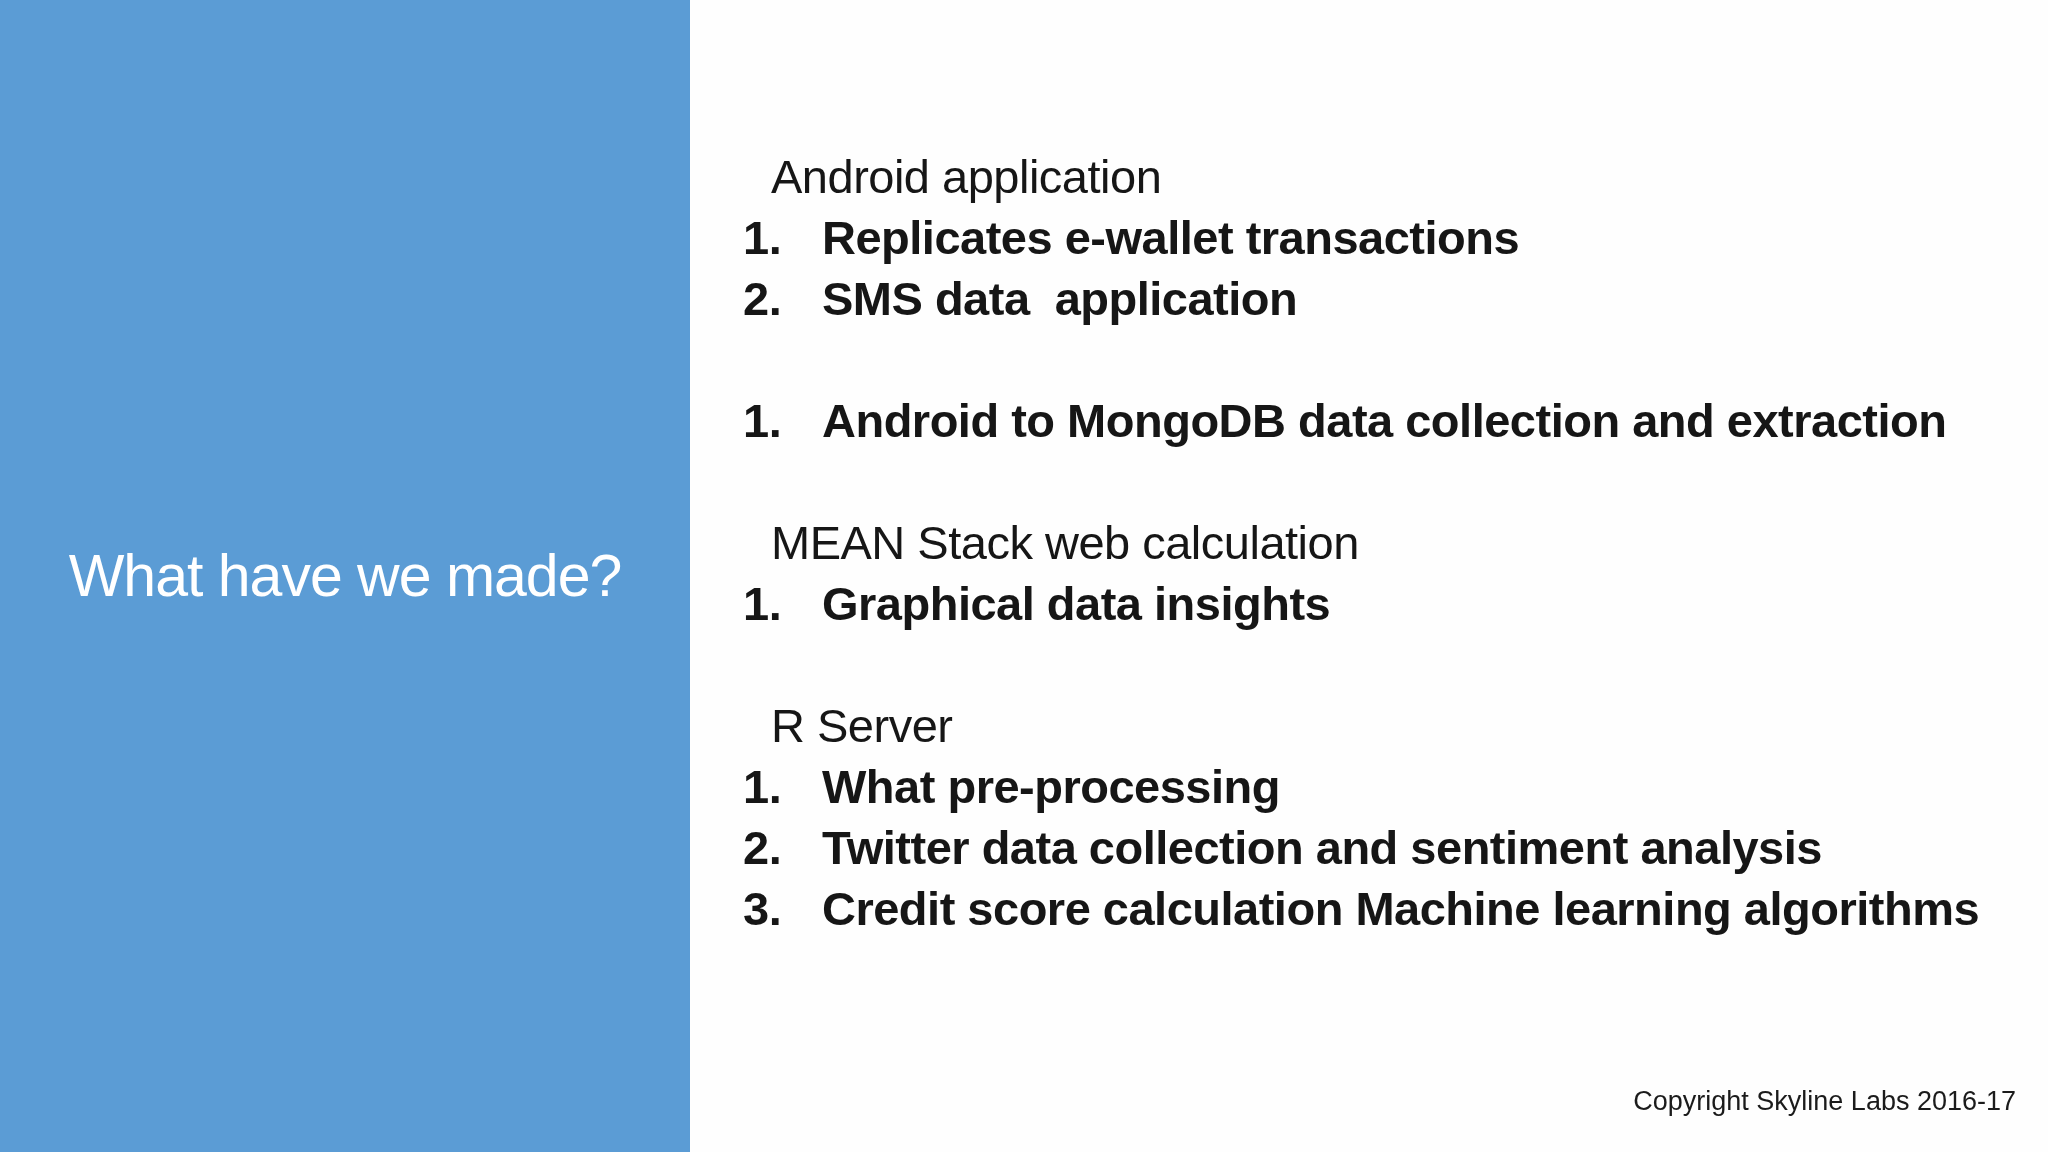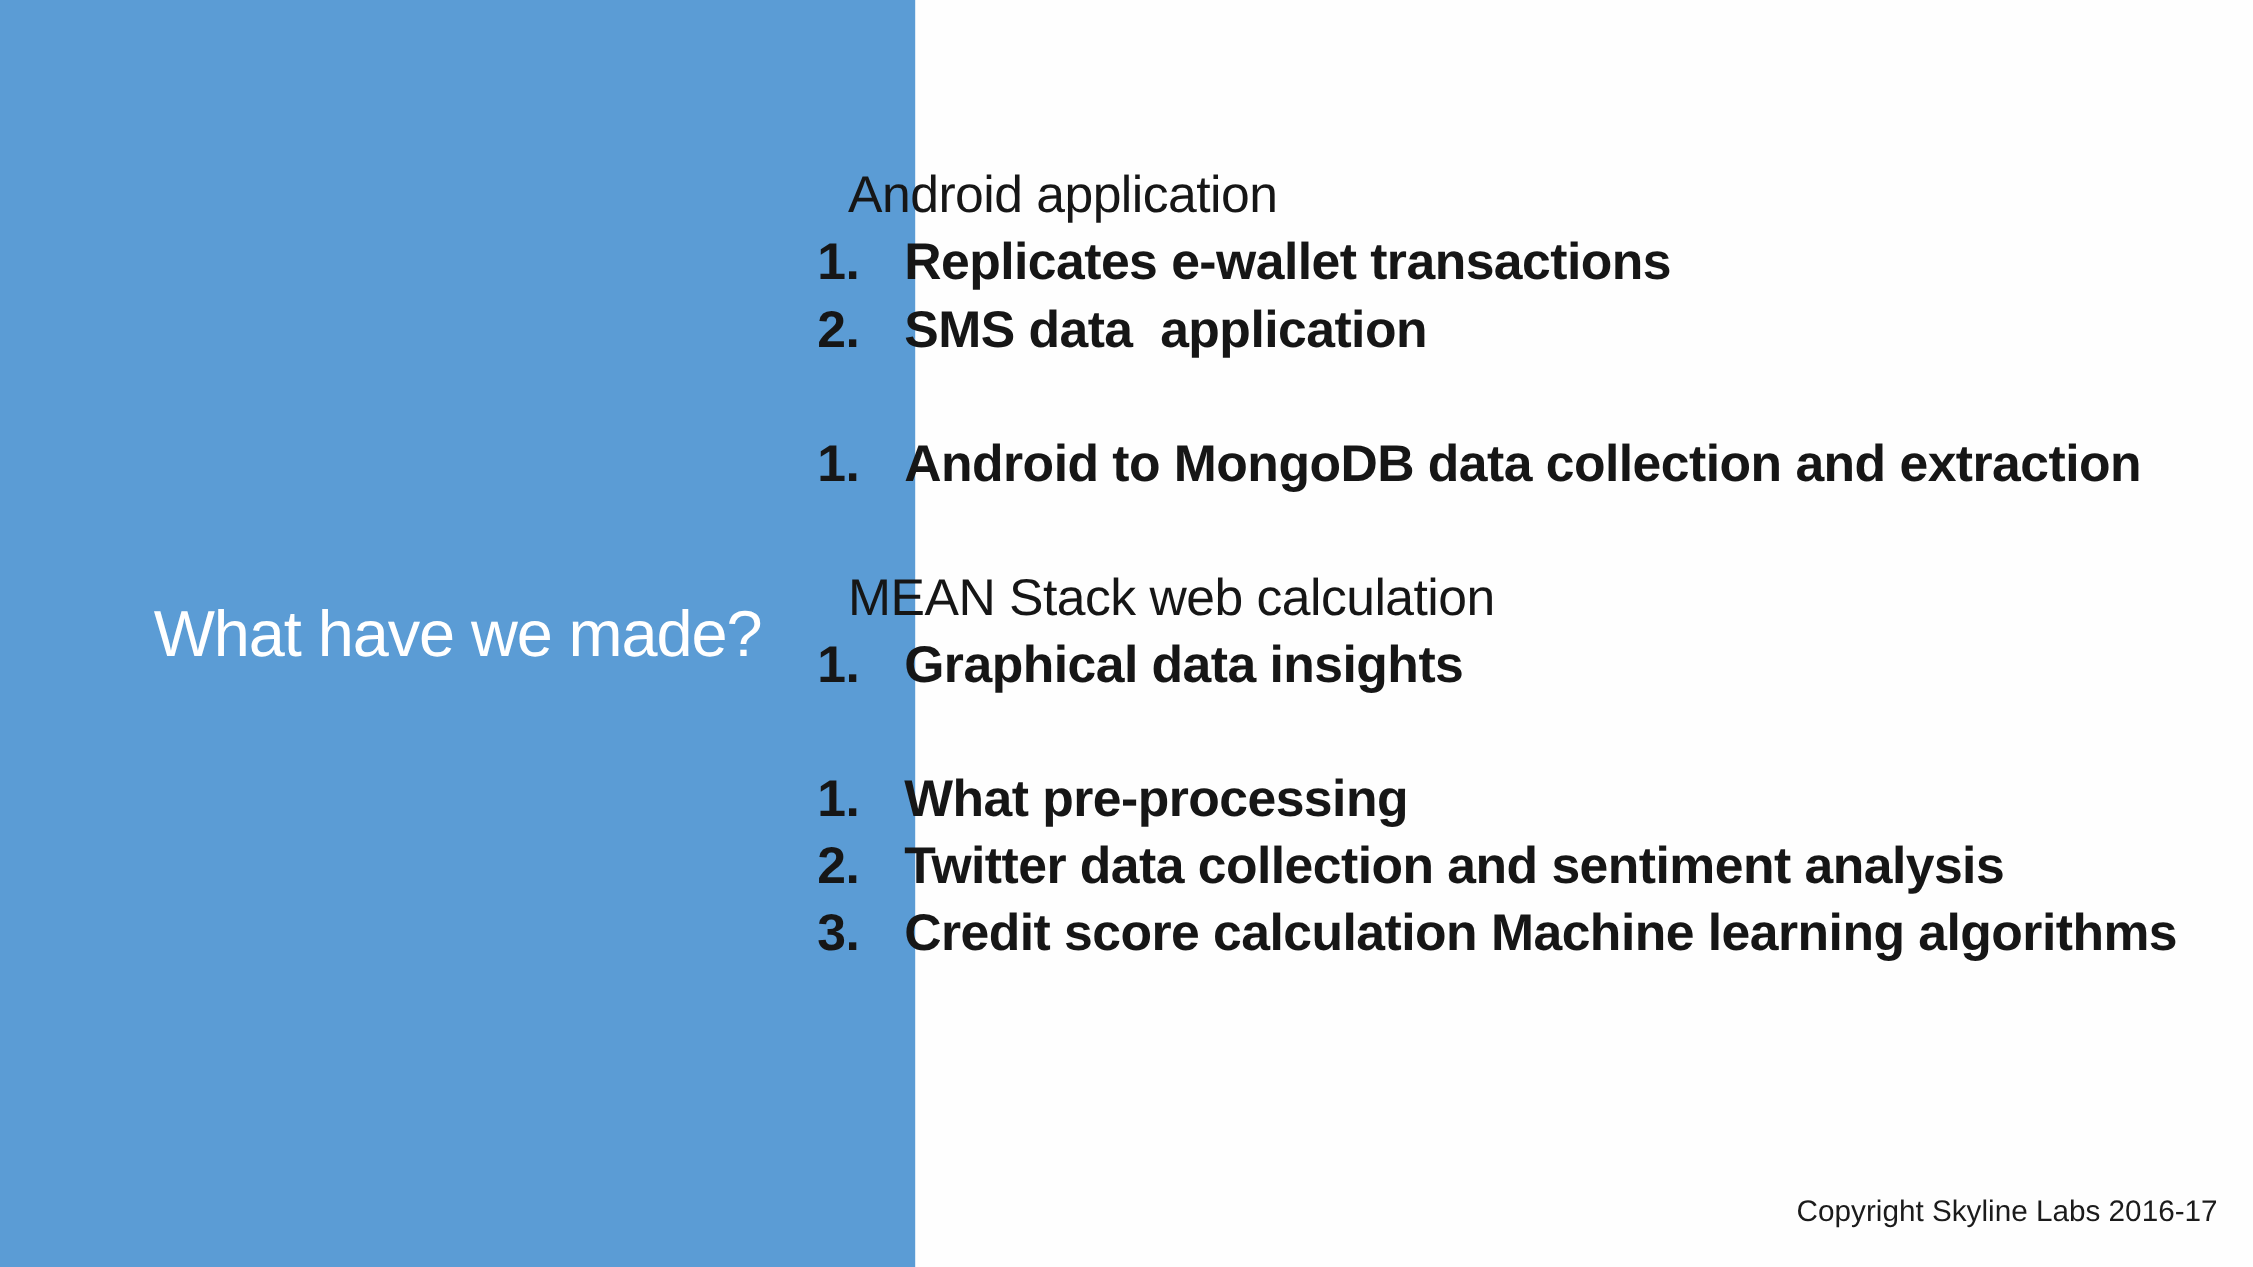--- a/index.html
+++ b/index.html
@@ -15,21 +15,21 @@
     background:var(--slide-bg);
   }
   .slide{
     position:relative;
     width:2048px;height:1152px;
     background:var(--slide-bg);
   }
   .sidebar{
     position:absolute;
     left:0;top:0;
-    width:832px;height:1152px;
+    width:690px;height:1152px;
     background:var(--sidebar-bg);
     display:flex;
     align-items:center;
     justify-content:center;
   }
   .slide-title{
     color:var(--title-text);
     font-size:59px;
     font-weight:400;
     letter-spacing:-1px;
@@ -106,20 +106,21 @@
     </section>
 
     <section>
       <h2 class="section-heading">MEAN Stack web calculation</h2>
       <ol class="items">
         <li>Graphical data insights</li>
       </ol>
     </section>
 
     <section>
+      <h2 class="section-heading">R Server</h2>
       <ol class="items">
         <li>What pre-processing</li>
         <li>Twitter data collection and sentiment analysis</li>
         <li>Credit score calculation Machine learning algorithms</li>
       </ol>
     </section>
 
   </main>
 
   <div class="footer">Copyright Skyline Labs 2016-17</div>

